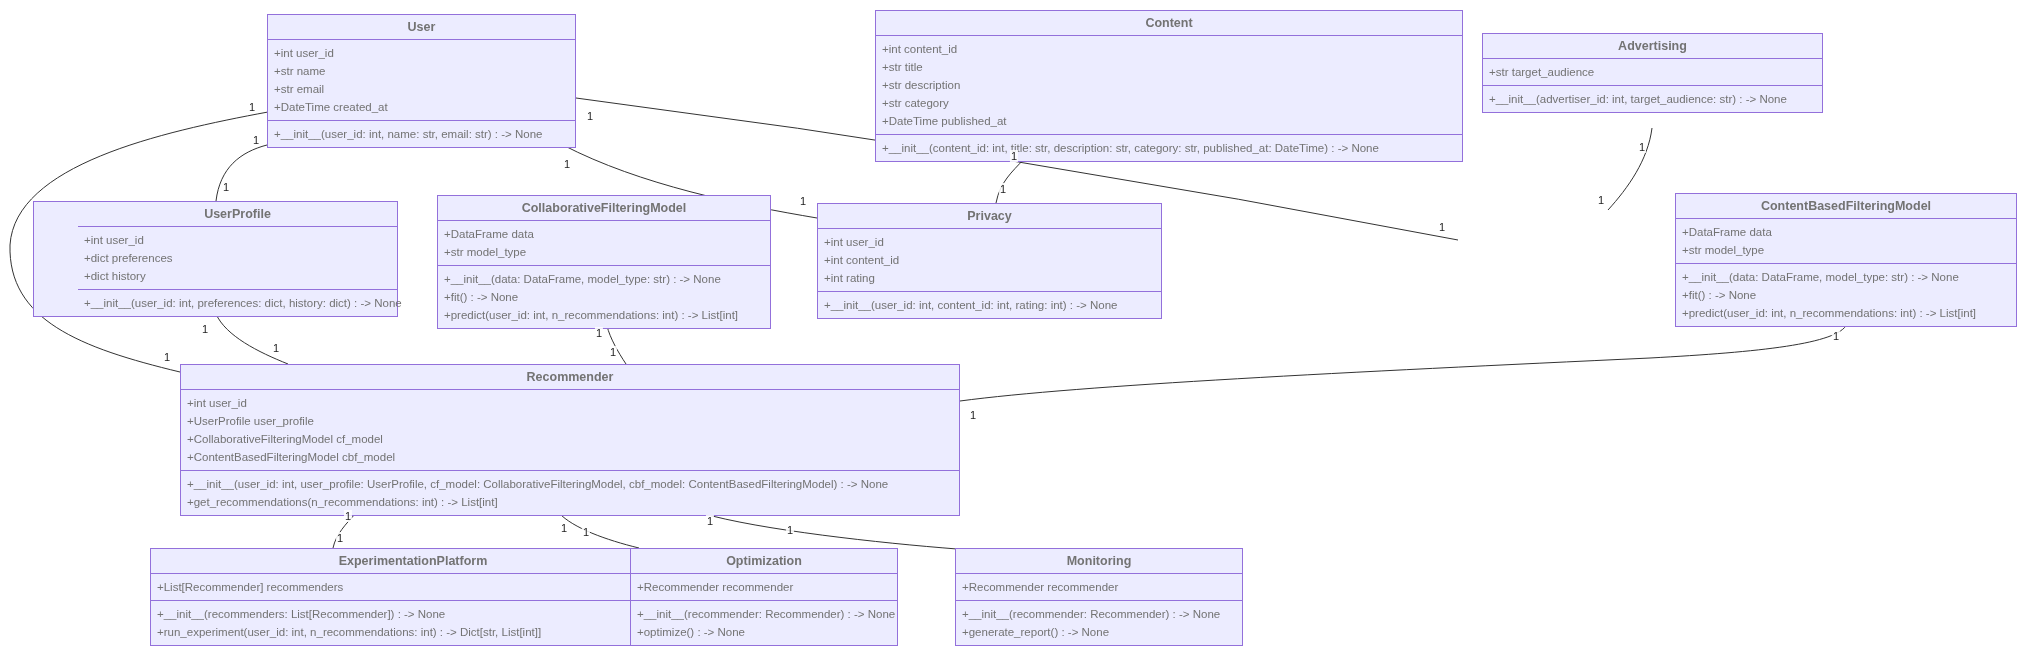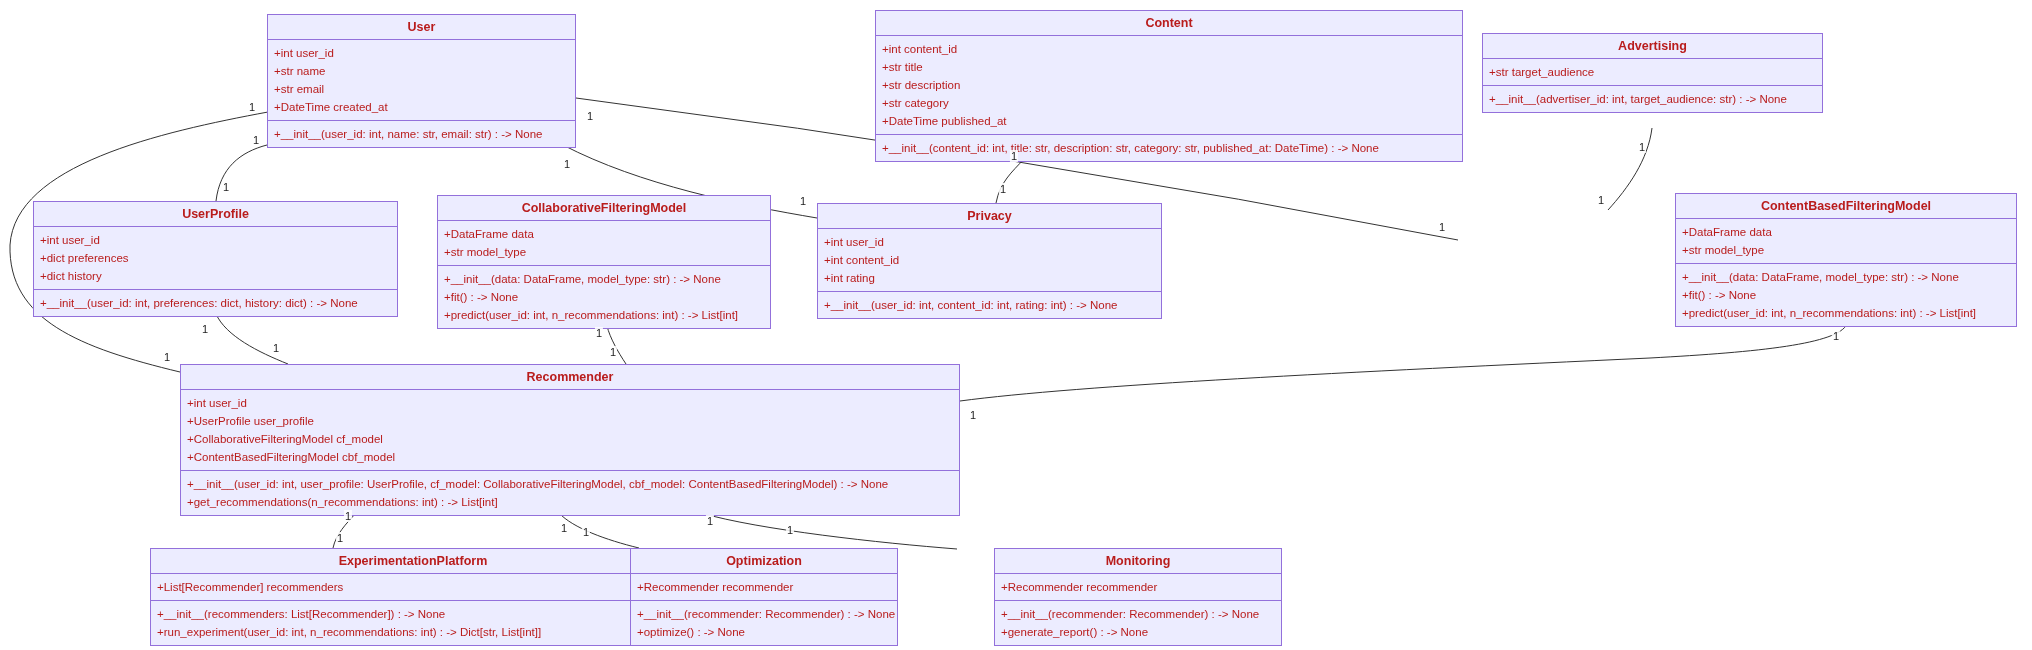--- a/index.html
+++ b/index.html
@@ -11,21 +11,21 @@
     overflow:hidden;
   }
   #edge-layer{position:absolute;left:0;top:0;z-index:1;}
   #edge-layer path{fill:none;stroke:#333333;stroke-width:1px;}
   #node-layer{position:absolute;left:0;top:0;width:100%;height:100%;z-index:2;pointer-events:none;}
   .class-node{
     position:absolute;
     background:#ECECFF;
     border:1px solid #9370DB;
     box-sizing:border-box;
-    color:#b91c1c;
+    color:#737373;
   }
   .class-title{
     height:24px;line-height:24px;
     text-align:center;font-weight:bold;font-size:12.5px;
     border-bottom:1px solid #9370DB;
     white-space:nowrap;
   }
   .class-attrs,.class-methods{padding:4px 6px;box-sizing:border-box;}
   .class-attrs{border-bottom:1px solid #9370DB;}
   .member-row{
@@ -86,21 +86,21 @@
       </div>
       <div class="class-node" style="left: 1482px; top: 33px; width: 341px;">
         <div class="class-title">Advertising</div>
         <div class="class-attrs">
           <div class="member-row">+str target_audience</div>
         </div>
         <div class="class-methods">
           <div class="member-row">+__init__(advertiser_id: int, target_audience: str) : -&gt; None</div>
         </div>
       </div>
-      <div class="class-node" style="left: 33px; top: 201px; width: 365px;">
+      <div class="class-node" style="left: 33px; top: 201px; width: 365px; padding-left: 44px;">
         <div class="class-title">UserProfile</div>
         <div class="class-attrs">
           <div class="member-row">+int user_id</div>
           <div class="member-row">+dict preferences</div>
           <div class="member-row">+dict history</div>
         </div>
         <div class="class-methods">
           <div class="member-row">+__init__(user_id: int, preferences: dict, history: dict) : -&gt; None</div>
         </div>
       </div>
@@ -165,21 +165,21 @@
       <div class="class-node" style="left: 630px; top: 548px; width: 268px;">
         <div class="class-title">Optimization</div>
         <div class="class-attrs">
           <div class="member-row">+Recommender recommender</div>
         </div>
         <div class="class-methods">
           <div class="member-row">+__init__(recommender: Recommender) : -&gt; None</div>
           <div class="member-row">+optimize() : -&gt; None</div>
         </div>
       </div>
-      <div class="class-node" style="left: 994px; top: 548px; width: 288px;">
+      <div class="class-node" style="left: 955px; top: 548px; width: 288px;">
         <div class="class-title">Monitoring</div>
         <div class="class-attrs">
           <div class="member-row">+Recommender recommender</div>
         </div>
         <div class="class-methods">
           <div class="member-row">+__init__(recommender: Recommender) : -&gt; None</div>
           <div class="member-row">+generate_report() : -&gt; None</div>
         </div>
       </div>
     </div>

